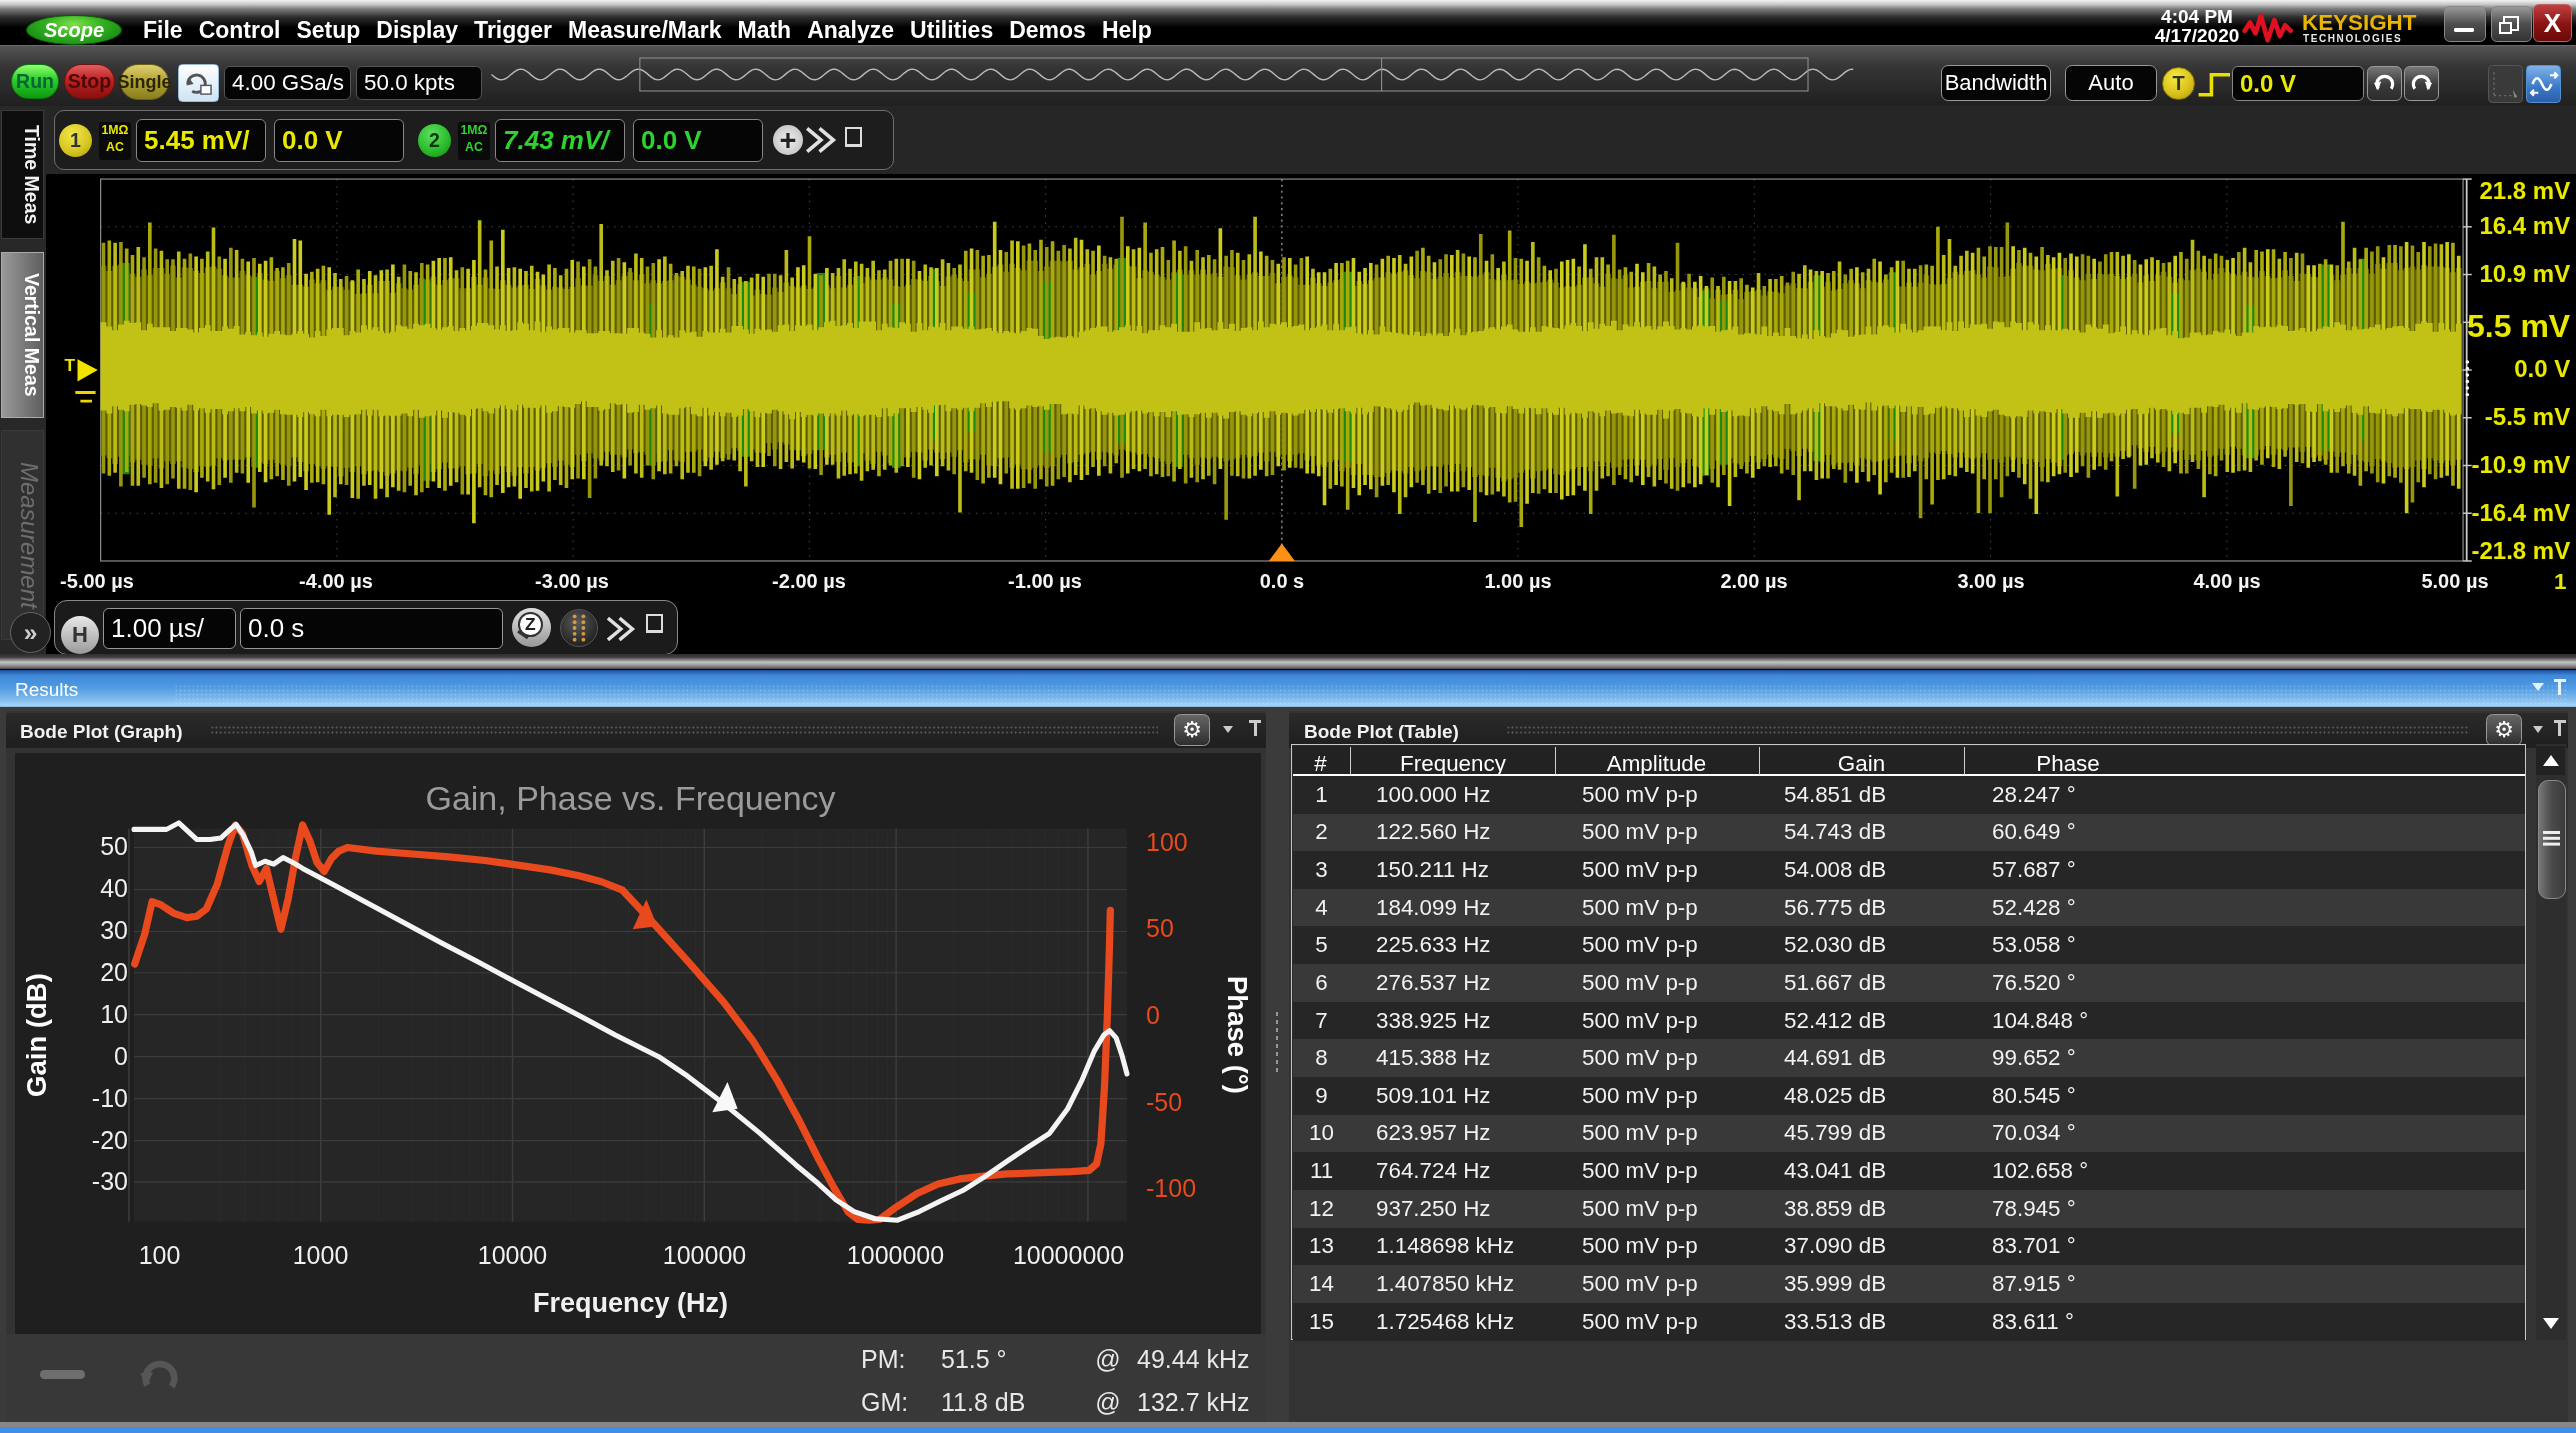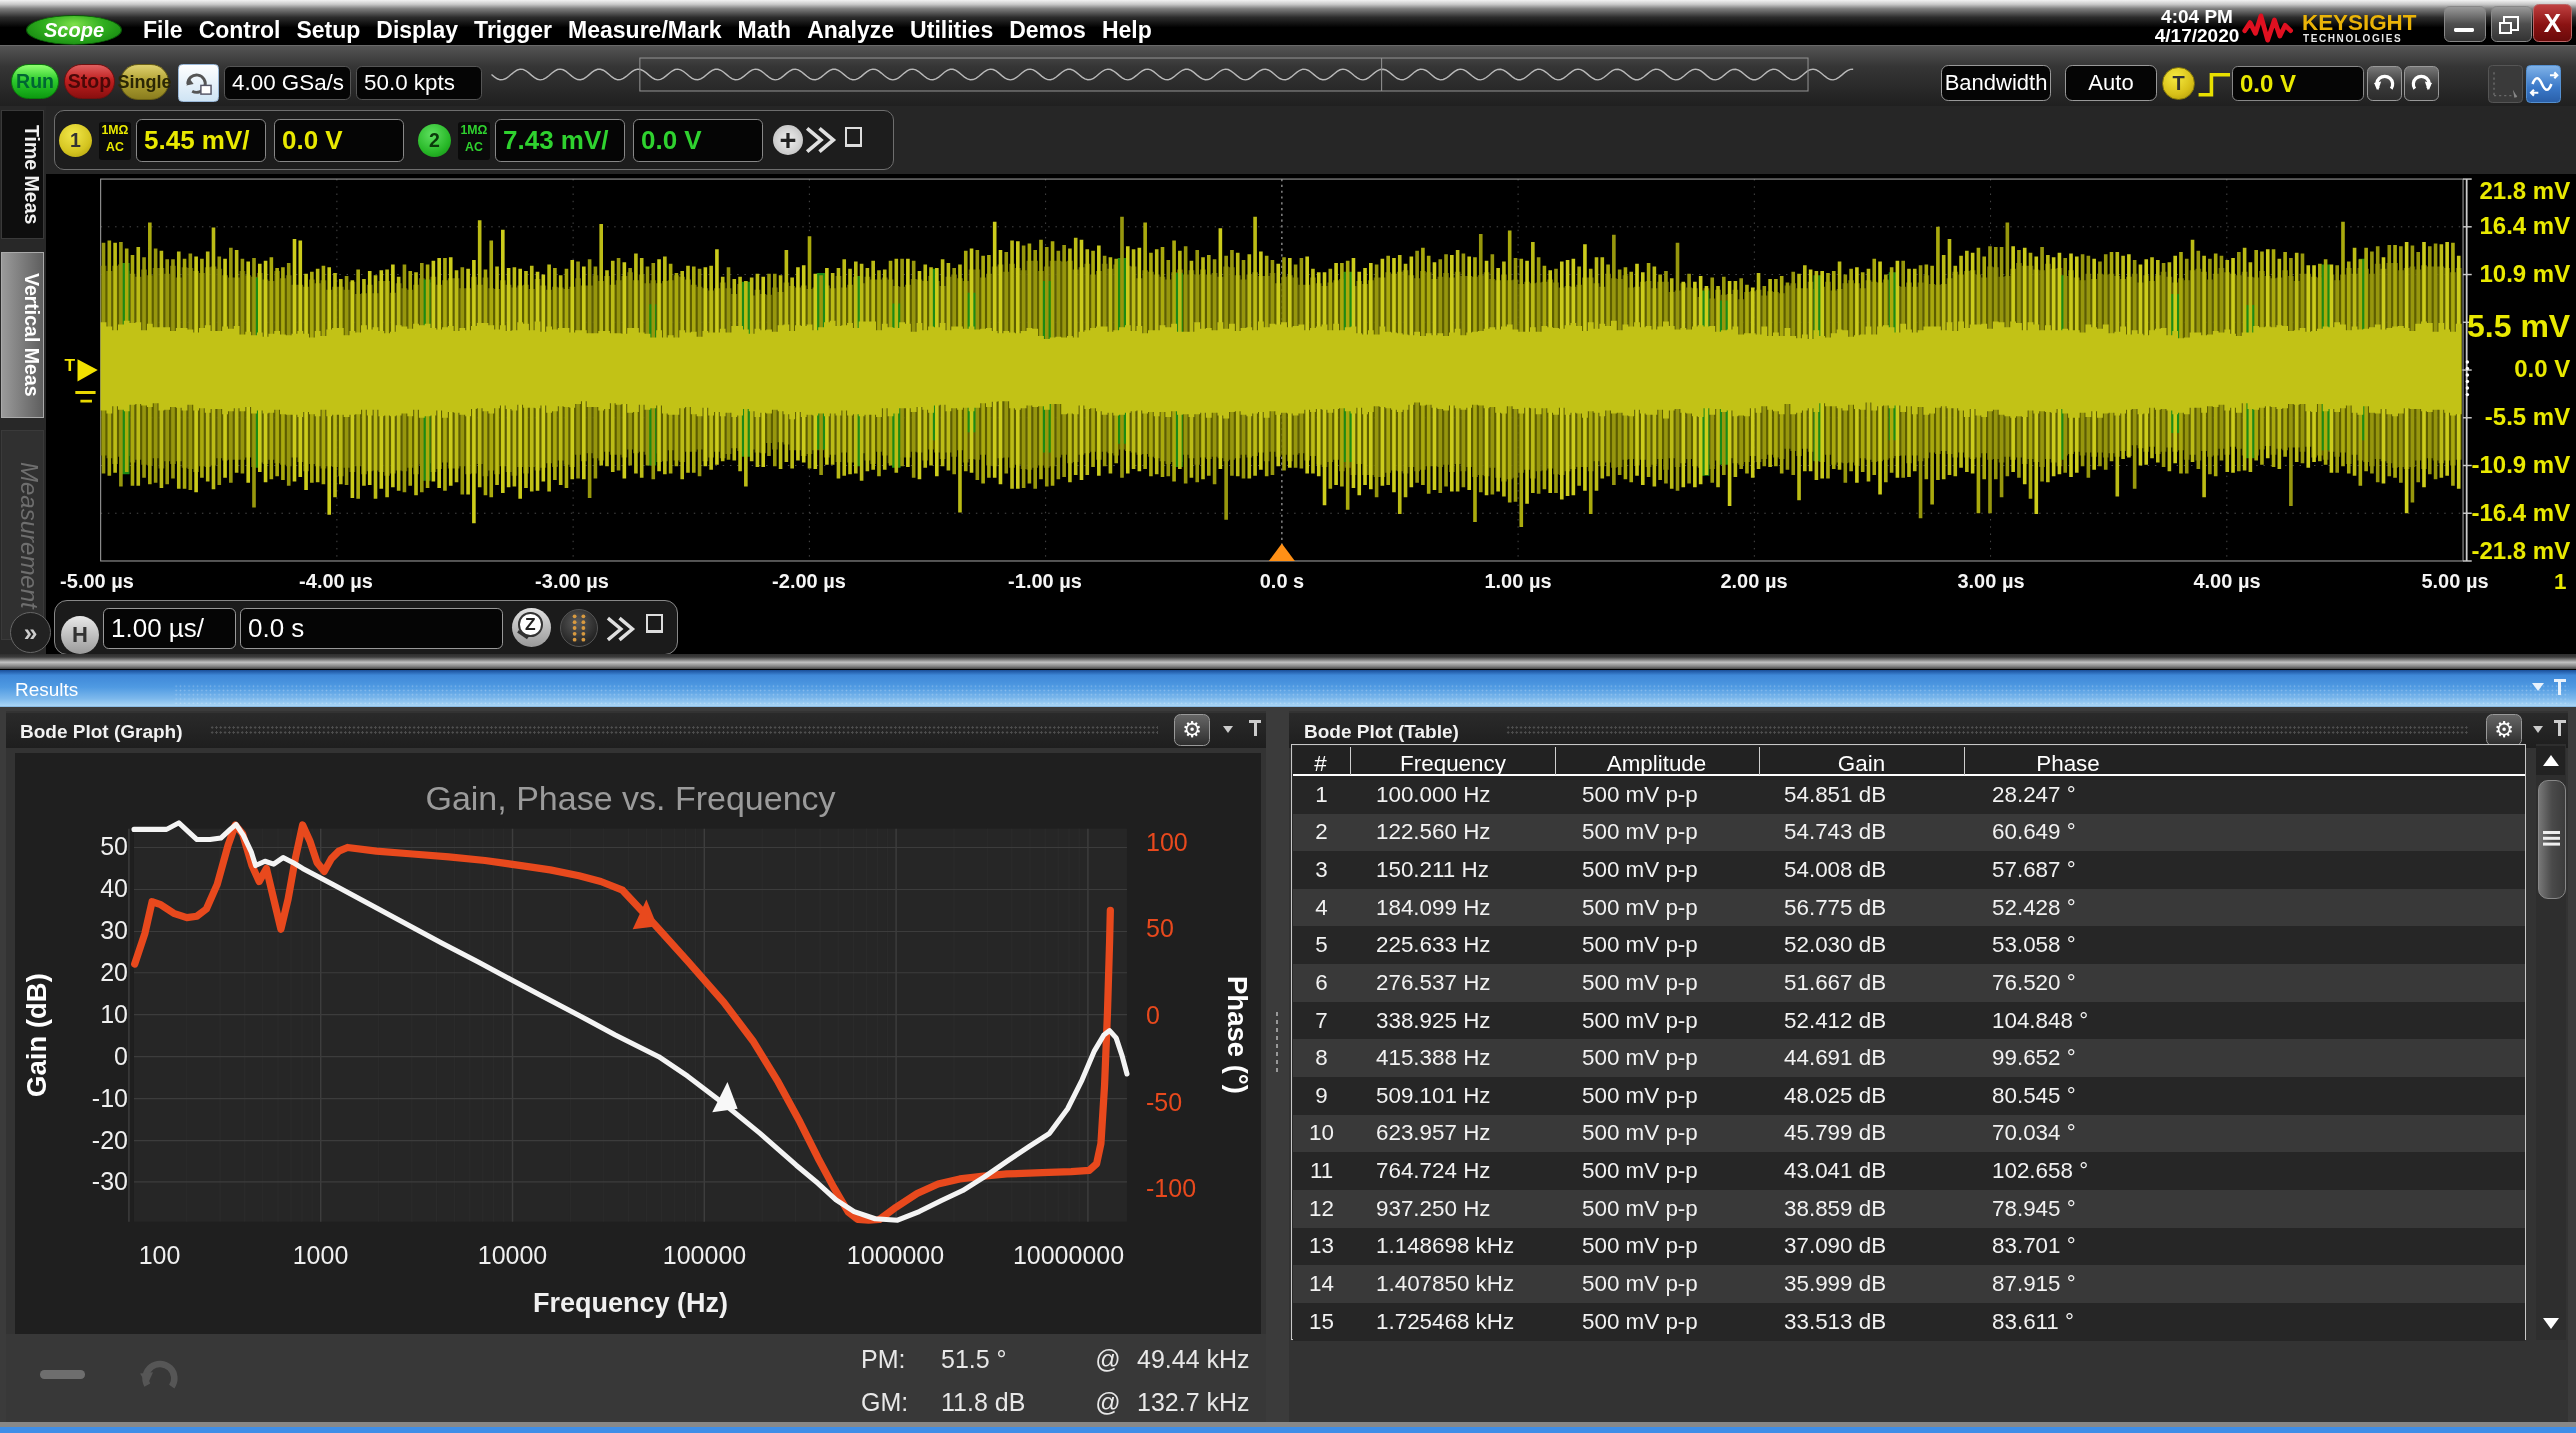--- a/index.html
+++ b/index.html
@@ -89,21 +89,21 @@
     </svg>
 
 <div class="abs" style="left:0;top:106px;width:2576px;height:68px;background:#262626;"></div>
 <div class="abs" style="left:54px;top:110px;width:840px;height:60px;background:#1d1d1d;border:1.4px solid #6e6e6e;border-radius:10px;"></div>
 <div class="abs" style="left:59px;top:124px;width:33px;height:33px;border-radius:50%;background:radial-gradient(circle at 42% 32%,#f2e84a,#d4c420 60%,#a89808);display:flex;align-items:center;justify-content:center;color:#333;font-size:19.5px;font-weight:bold;">1</div>
 <div class="abs" style="left:99px;top:122px;width:32px;height:38px;background:#0a0a0a;border-radius:2.9px;color:#e9e900;font-size:12.3px;font-weight:bold;text-align:center;line-height:17.4px;">1MΩ<br>AC</div>
 <div class="blackbox" style="left:136px;top:119px;width:130px;height:43px;font-size:26px;color:#e9e900;font-weight:bold;border-color:#888;">5.45 mV/</div>
 <div class="blackbox" style="left:274px;top:119px;width:130px;height:43px;font-size:26px;color:#e9e900;font-weight:bold;border-color:#888;">0.0 V</div>
 <div class="abs" style="left:418px;top:124px;width:33px;height:33px;border-radius:50%;background:radial-gradient(circle at 42% 32%,#5fe060,#28b828 60%,#0f8a10);display:flex;align-items:center;justify-content:center;color:#0a3a0a;font-size:19.5px;font-weight:bold;">2</div>
 <div class="abs" style="left:458px;top:122px;width:32px;height:38px;background:#0a0a0a;border-radius:2.9px;color:#2fd22f;font-size:12.3px;font-weight:bold;text-align:center;line-height:17.4px;">1MΩ<br>AC</div>
-<div class="blackbox" style="left:495px;top:119px;width:130px;height:43px;font-size:26px;color:#2fd22f;font-weight:bold;border-color:#888;">7.43 mV/</div>
+<div class="blackbox" style="left:495px;top:119px;width:130px;height:43px;font-size:26px;color:#2fd22f;font-weight:bold;border-color:#888;font-style:italic;">7.43 mV/</div>
 <div class="blackbox" style="left:633px;top:119px;width:130px;height:43px;font-size:26px;color:#2fd22f;font-weight:bold;border-color:#888;">0.0 V</div>
 <div class="abs" style="left:773px;top:125px;width:30px;height:30px;border-radius:50%;background:radial-gradient(#f0f0f0,#b8b8b8);display:flex;align-items:center;justify-content:center;color:#222;font-size:29px;font-weight:bold;line-height:26px;">+</div>
 <svg class="abs" style="left:802px;top:124px" width="35" height="32" viewBox="0 0 48 44">
       <g stroke="#e0e0e0" stroke-width="5" fill="none">
         <path d="M7 6 L26 22 L7 38"></path>
         <path d="M24 6 L43 22 L24 38"></path>
       </g>
     </svg>
 <div class="abs" style="left:845px;top:127px;width:17.4px;height:20px;border:2.2px solid #ddd;border-bottom:3.6px solid #ddd;"></div>
 

